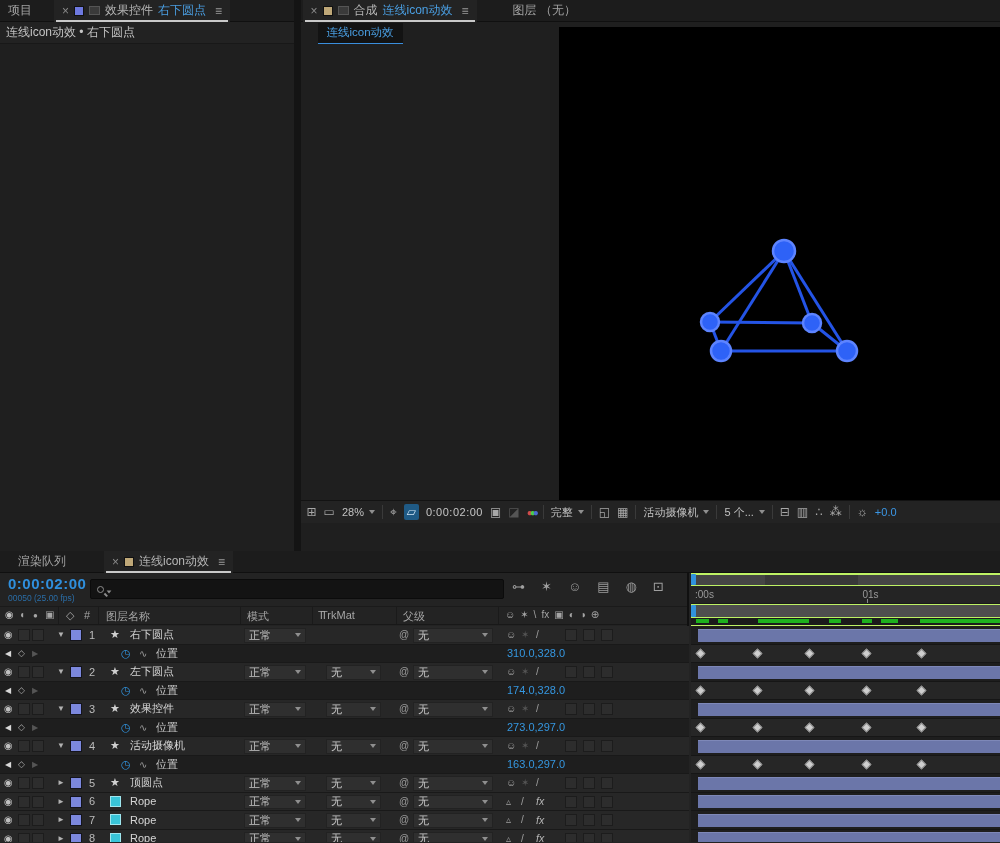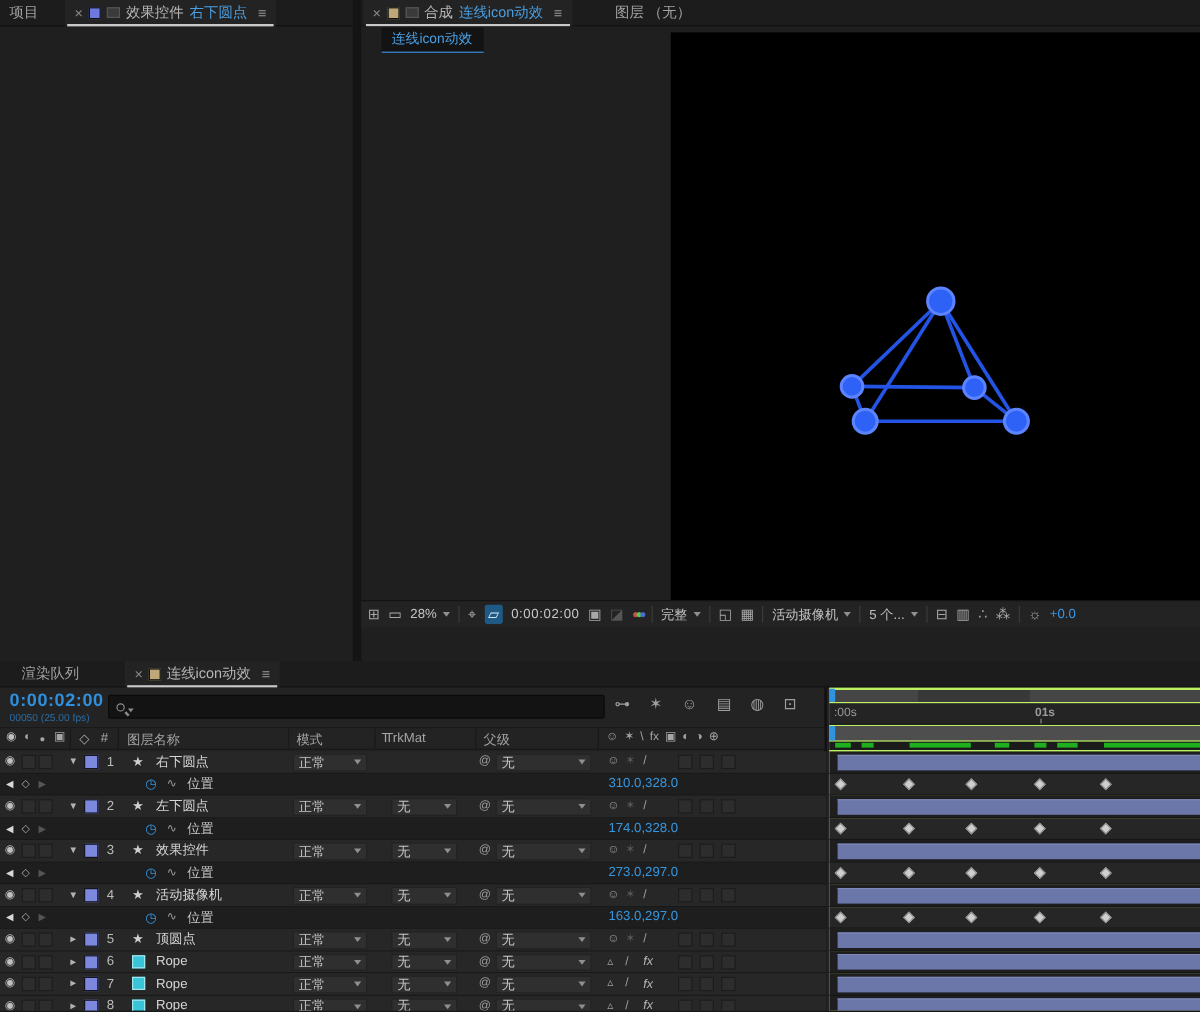--- a/index.html
+++ b/index.html
@@ -90,21 +90,21 @@
   .pname { color:#c8c8c8; }
   .pval { position:absolute; left:507px; top:2.5px; color:#3597e0; }
 
   
   #tl-right { position:absolute; left:691px; top:0; width:309px; height:100%; background:#bef264; }
   #tr-scroll { position:absolute; left:0; top:2px; width:100%; height:10px; background:#454545; }
   #tr-scroll .thumb { position:absolute; left:24%; width:30%; top:0; height:100%; background:#383838; }
   #tr-ruler { position:absolute; left:0; top:13px; width:100%; height:18px; background:#242424;
               font-size:10px; color:#9a9a9a; border-bottom:1px solid #1a1a1a;}
   #tr-ruler .l0 { position:absolute; left:4px; top:3px; } 
-  #tr-ruler .l1 { position:absolute; left:55.5%; top:3px;font-weight:bold; }
+  #tr-ruler .l1 { position:absolute; left:55.5%; top:3px; }
   #tr-ruler .tick { position:absolute; left:57%; bottom:0; width:1px; height:4px; background:#8a8a8a; }
   #tr-work { position:absolute; left:1px; top:32px; width:100%; height:12px; background:#4e4e4e; }
   #tr-green { position:absolute; left:0; top:45px; width:100%; height:7px; background:#1b1b1b; }
   .gseg { position:absolute; top:1px; height:4px; background:#1db11d; }
   .cti-nub { position:absolute; left:0; width:5px; background:#3193dd; border-radius:1px; }
   #tr-rows { position:absolute; left:0; top:53px; width:100%; height:216px; overflow:hidden; }
   .trow { position:relative; height:18.5px; border-bottom:1px solid #161616; }
   .trow.layer { background:#1e1e1e; }
   .trow.prop { background:#262626; }
   .layerbar { position:absolute; left:2.3%; right:0; top:2.5px; height:13px; background:#6b76a9;
@@ -125,20 +125,21 @@
       <div class="tab active" style="margin-left:14px">
         <span class="close">×</span>
         <span class="sq blue"></span>
         <span class="mini"></span>
         <span>效果控件</span>
         <span class="accent">右下圆点</span>
         <span class="menu">≡</span>
         <span class="underline"></span>
       </div>
     </div>
+    <div id="ec-bread">连线icon动效 • 右下圆点</div>
   </div>
 
   <div class="panel" id="viewer-panel">
     <div class="tabbar">
       <div class="tab active" style="margin-left:2px">
         <span class="close">×</span>
         <span class="sq tan"></span>
         <span class="mini"></span>
         <span>合成</span>
         <span class="accent">连线icon动效</span>

